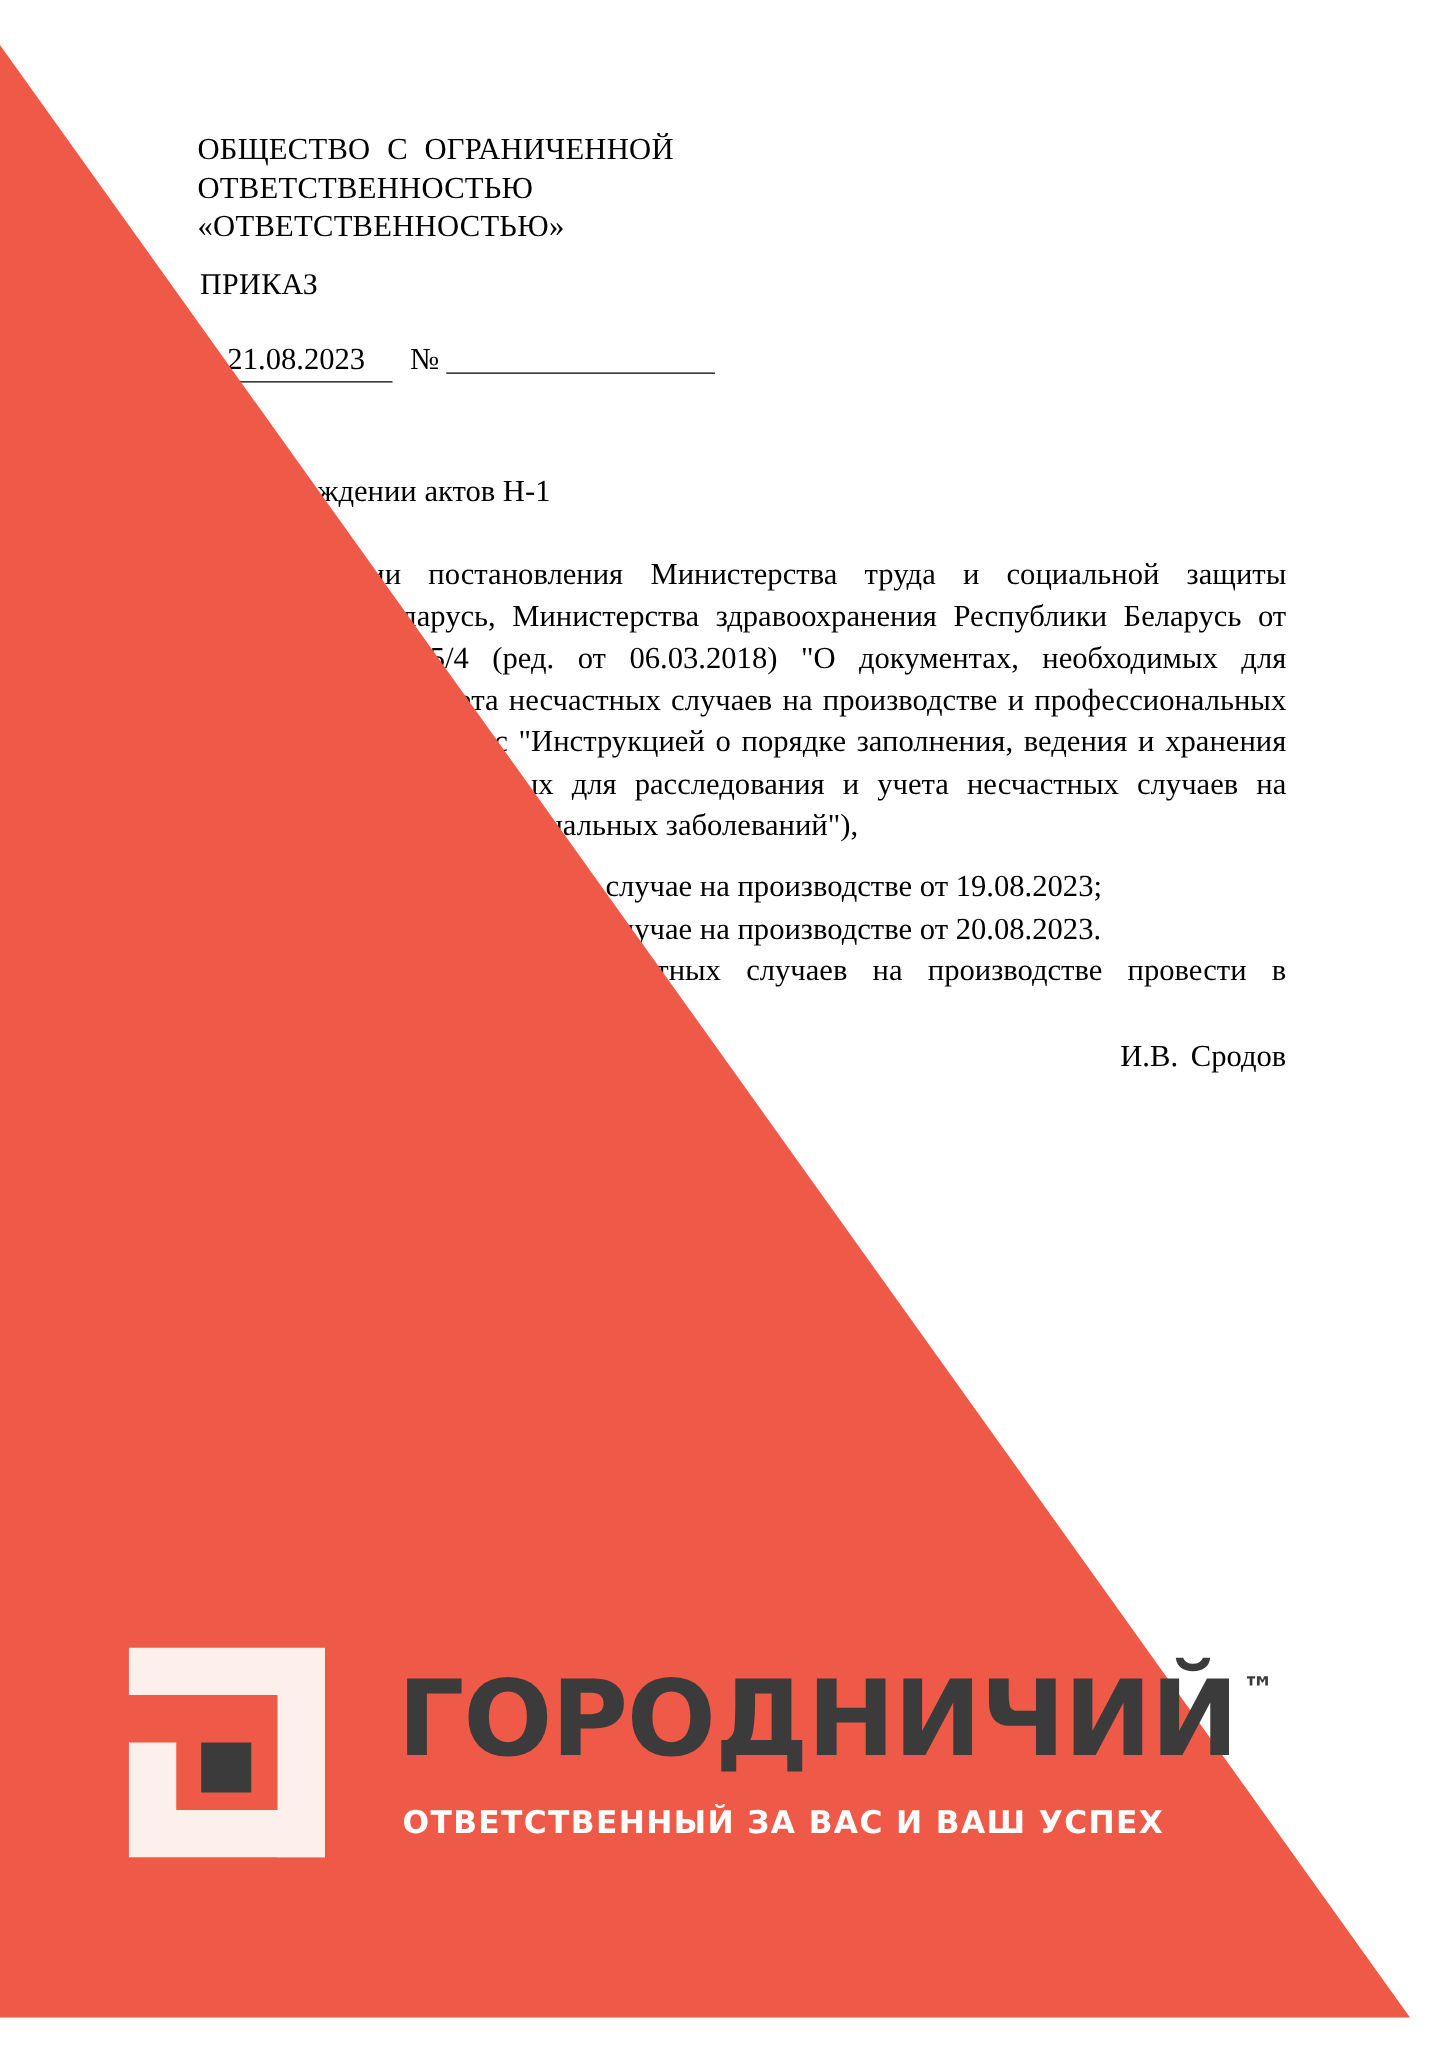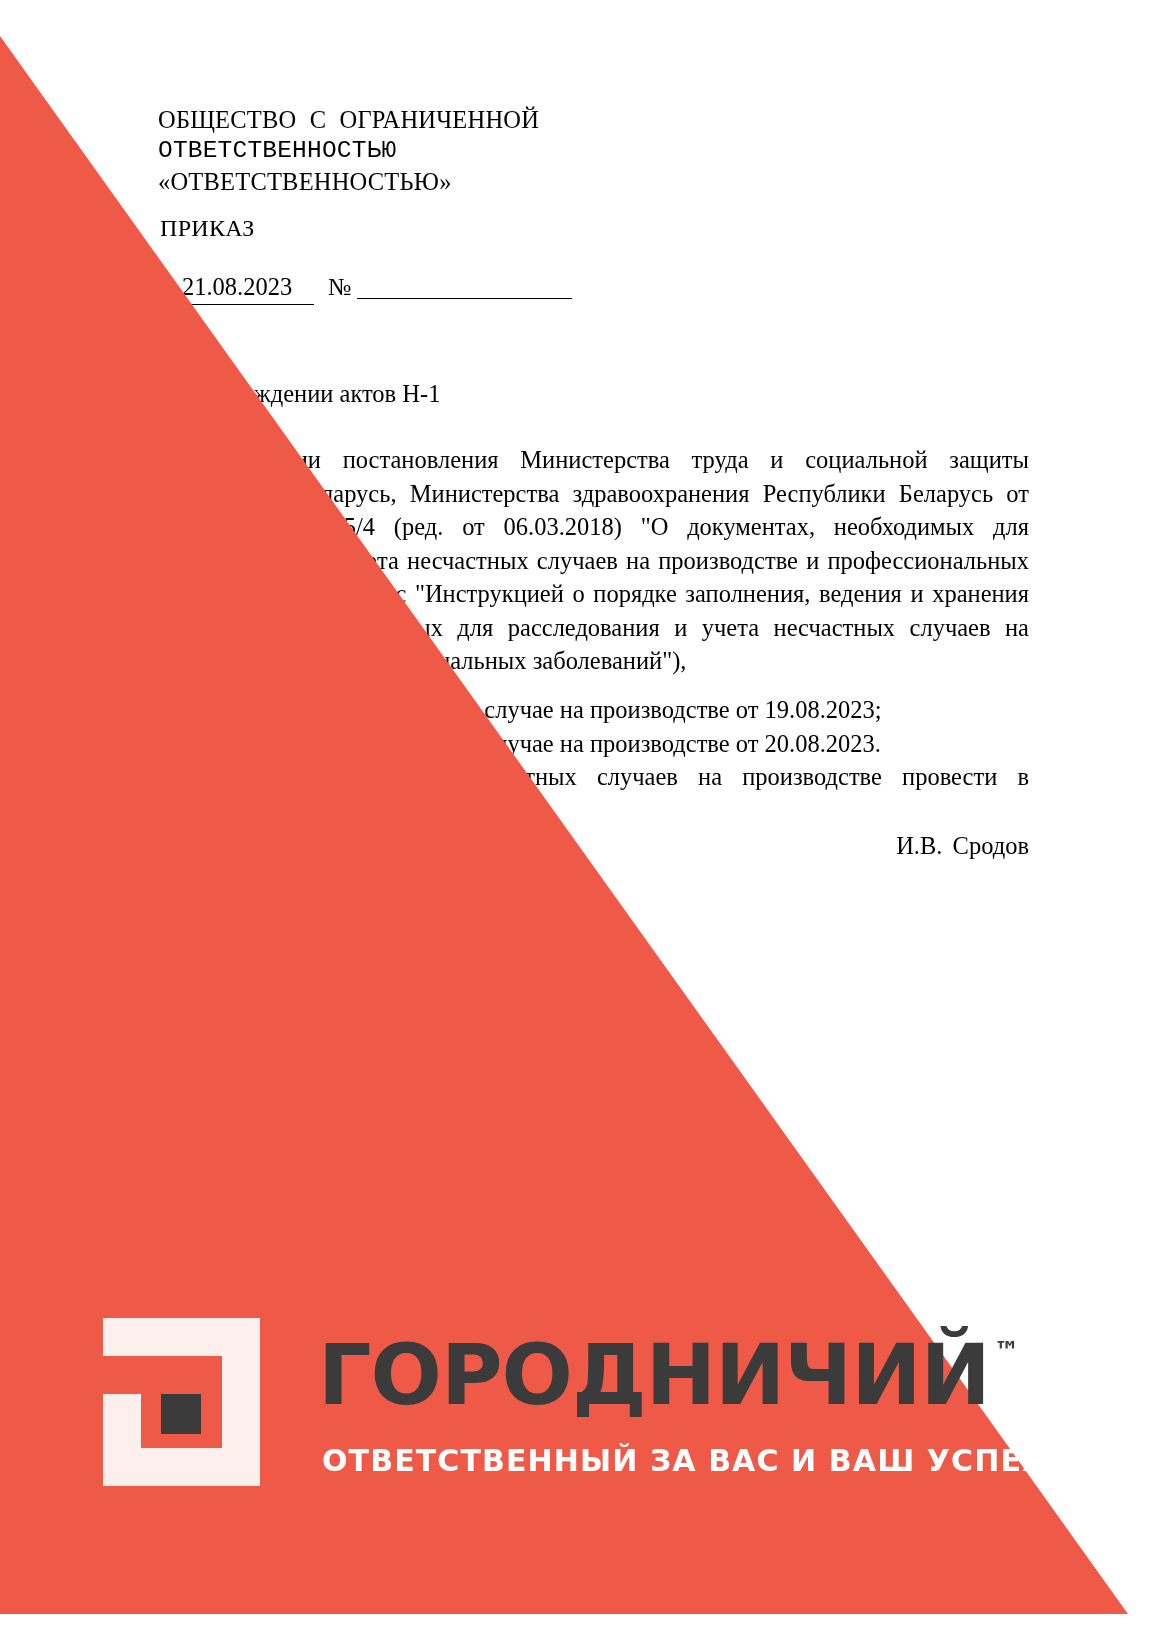--- a/index.html
+++ b/index.html
@@ -41,21 +41,21 @@
     position: absolute;
     left: 158px;
     top: 104px;
     width: 400px;
     font-size: 24.5px;
     line-height: 31px;
     color: #000000;
     letter-spacing: 0.2px;
   }
   .org-line1 { display: block; word-spacing: 7px; }
-  .org-line2 { display: block; font-family: Liberation Mono, monospace; }
+  .org-line2 { display: block; }
   .org-line3 { display: block; }
 
   .order-word {
     position: absolute;
     left: 160px;
     top: 215px;
     font-size: 24px;
     color: #000000;
     letter-spacing: 0.3px;
   }
@@ -176,21 +176,21 @@
     font-size: 26px;
     vertical-align: 44px;
     letter-spacing: 0;
     margin-left: 4px;
   }
   .tagline {
     position: absolute;
     left: 322px;
     top: 1443px;
     font-family: "DejaVu Sans", "Liberation Sans", sans-serif;
-    font-size: 30px;
+    font-size: 25px;
     font-weight: bold;
     color: #FFFFFF;
     letter-spacing: 1.1px;
     white-space: nowrap;
   }
 </style>
 </head>
 <body>
 
 <div id="page">

